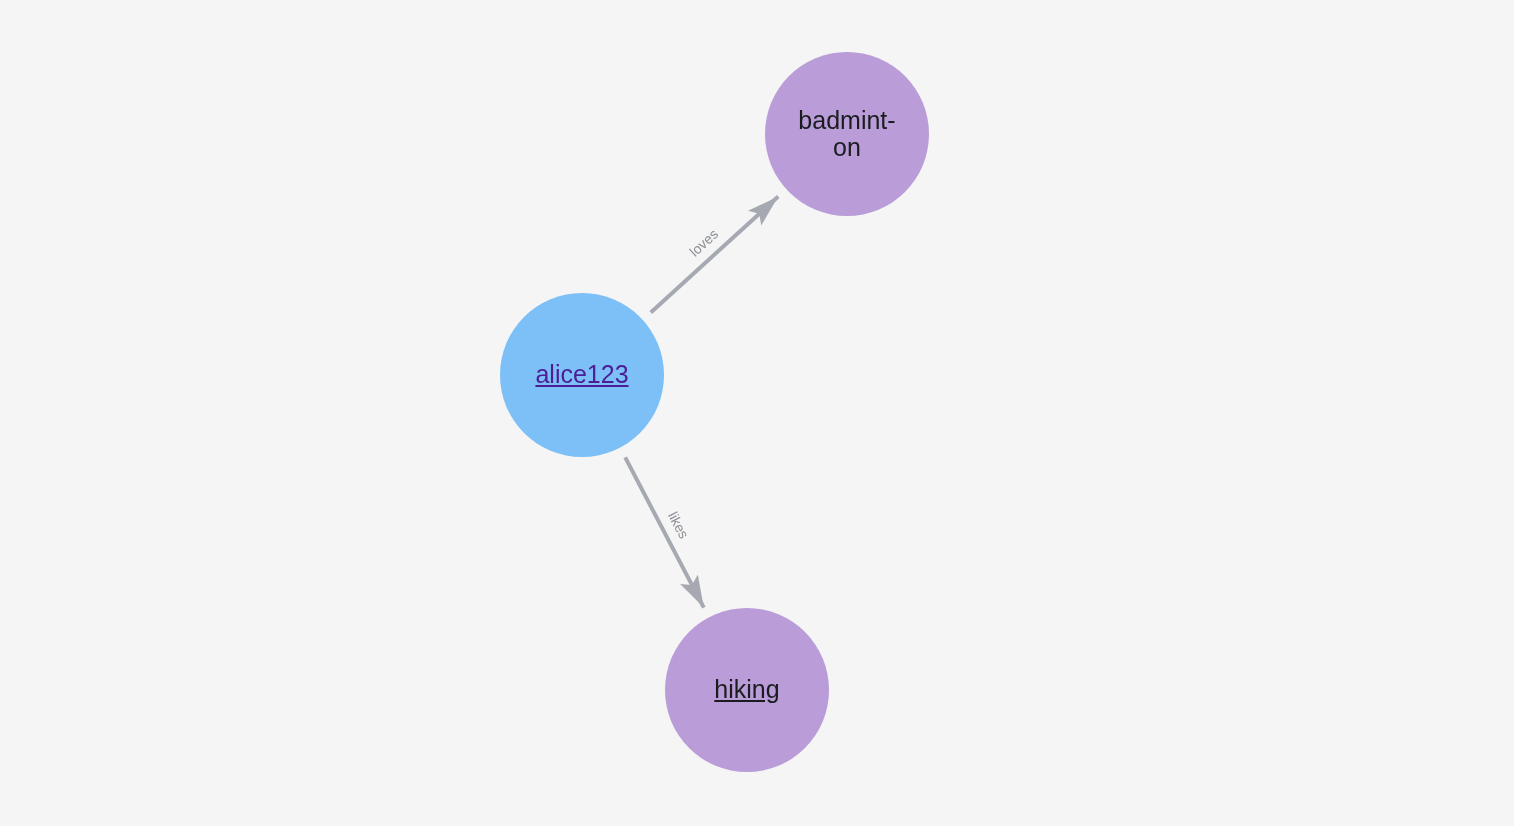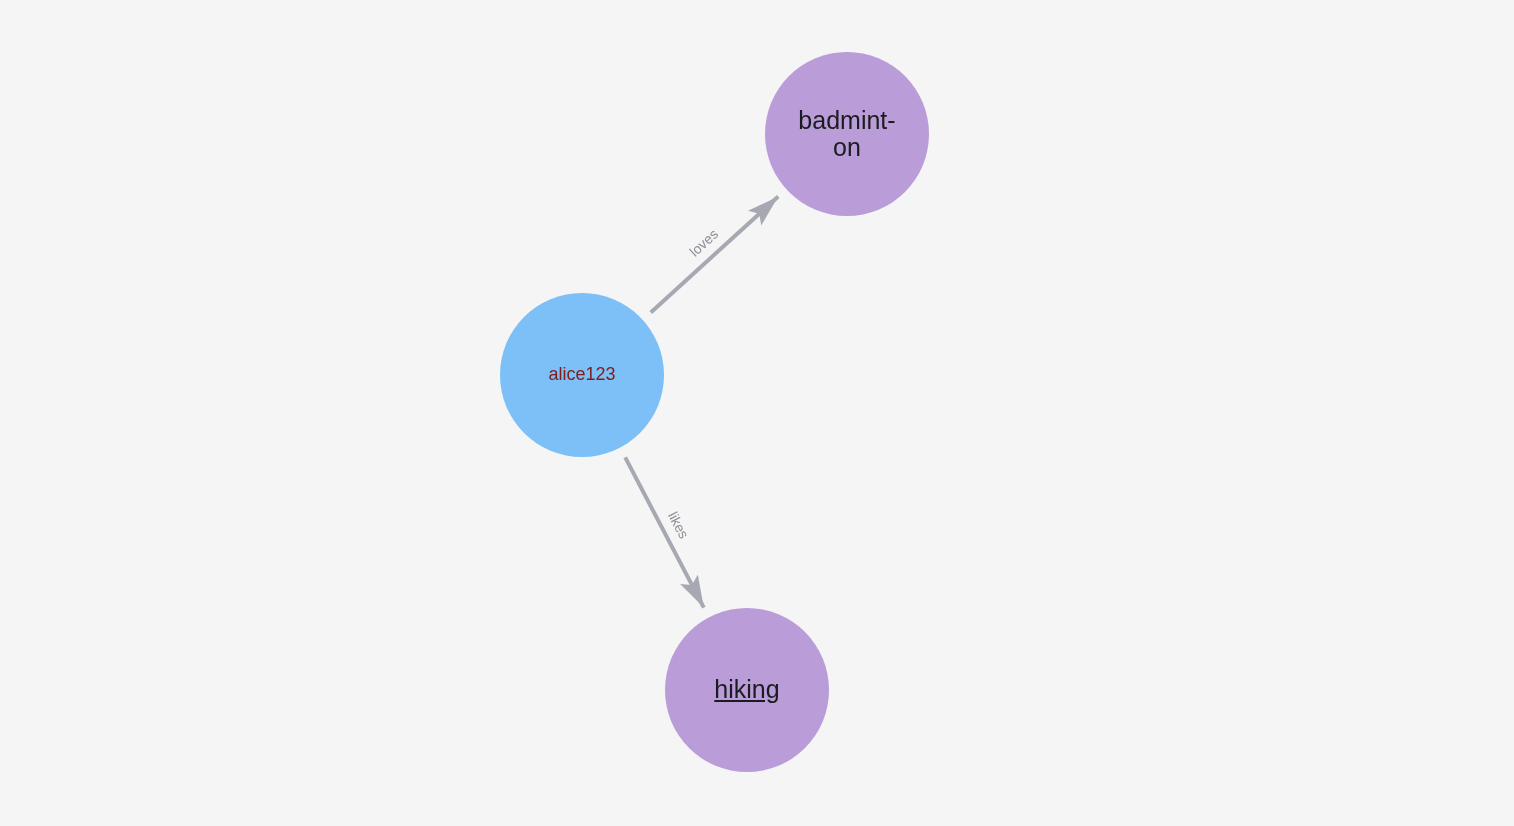--- a/index.html
+++ b/index.html
@@ -48,21 +48,21 @@
         <marker id="arrowhead" markerUnits="strokeWidth" markerWidth="9" markerHeight="6" refX="8" refY="2.5" orient="auto">
           <path d="M0,0 L8,2.5 L0,5 L1.6,2.5 Z" fill="#A6A9B1"></path>
         </marker>
       </defs>
       <line x1="650.8" y1="312.4" x2="778.2" y2="196.6" stroke="#A6A9B1" stroke-width="4" marker-end="url(#arrowhead)"></line>
       <text x="707.1" y="246.4" text-anchor="middle" transform="rotate(-42.3 707.1 246.4)" fill="#8D9095" font-size="14" class="edge-label">loves</text>
       <line x1="625.2" y1="457.4" x2="703.8" y2="607.6" stroke="#A6A9B1" stroke-width="4" marker-end="url(#arrowhead)"></line>
       <text x="674.2" y="527.4" text-anchor="middle" transform="rotate(62.4 674.2 527.4)" fill="#8D9095" font-size="14" class="edge-label">likes</text>
     </svg>
   <div id="node-layer">
-      <div class="node" style="left: 500px; top: 293px; width: 164px; height: 164px; background: rgb(124, 192, 247); color: #7f1d1d; font-size: 18px;">
+      <div class="node" style="left: 500px; top: 293px; width: 164px; height: 164px; background: rgb(124, 192, 247); color: #4c1d95; font-size: 25px; text-decoration: underline;">
         <span class="node-label-line">alice123</span>
       </div>
       <div class="node" style="left: 765px; top: 52px; width: 164px; height: 164px; background: rgb(185, 156, 216); color: rgb(26, 28, 31); font-size: 25px;">
         <span class="node-label-line">badmint-</span>
         <span class="node-label-line">on</span>
       </div>
       <div class="node" style="left: 665px; top: 608px; width: 164px; height: 164px; background: rgb(185, 156, 216); color: rgb(26, 28, 31); font-size: 25px; text-decoration: underline;">
         <span class="node-label-line">hiking</span>
       </div>
     </div>

